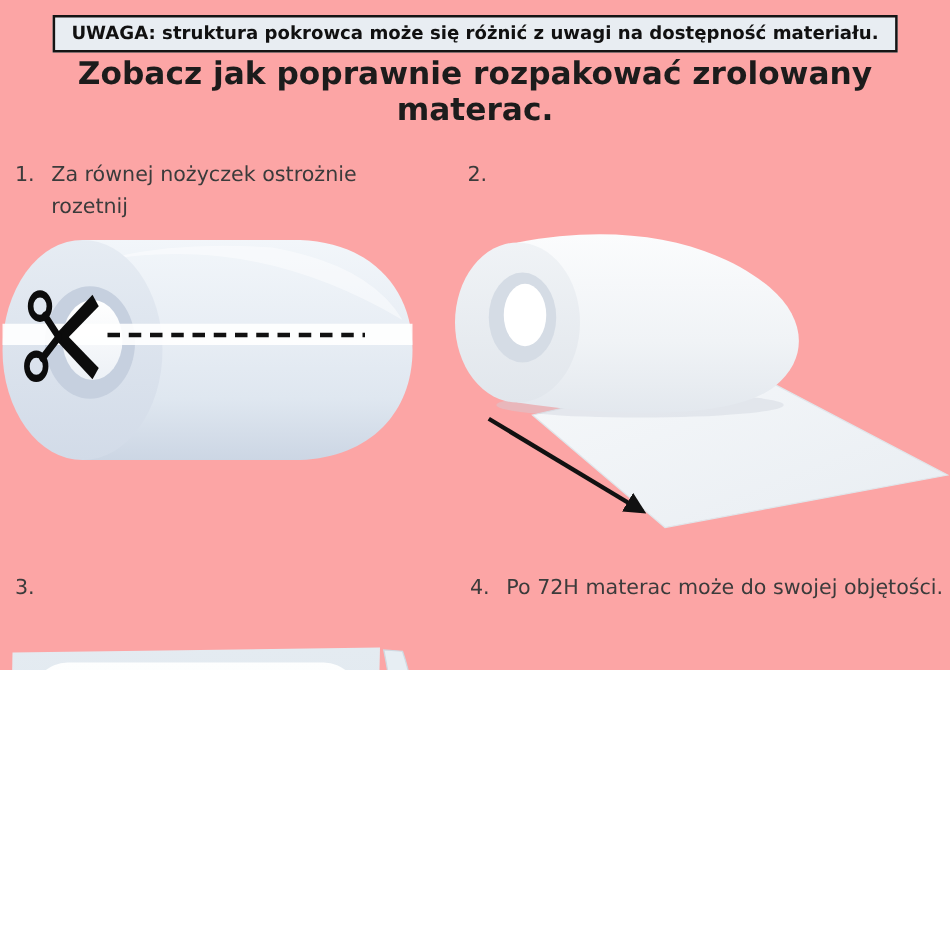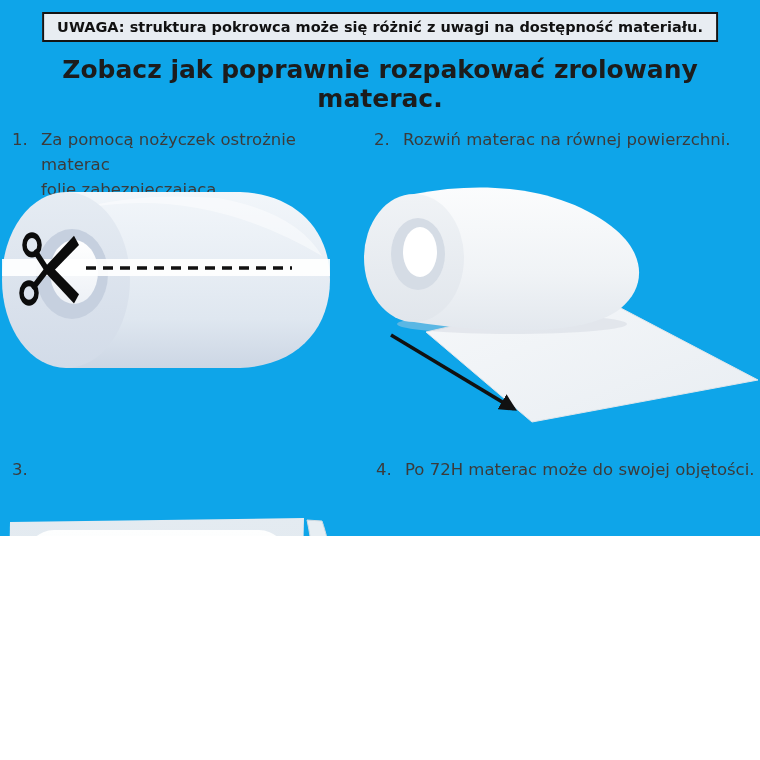--- a/index.html
+++ b/index.html
@@ -1,27 +1,27 @@
 <!DOCTYPE html>
 <html><head>
 <meta charset="utf-8">
 <style>
   * { margin:0; padding:0; box-sizing:border-box; }
   html,body { background:#ffffff; }
   .page {
-    position:relative; width:760px; height:536px; background:#0ea5e9;
+    position:relative; width:760px; height:536px; background:#fca5a5;
     font-family:"DejaVu Sans","Liberation Sans",sans-serif; overflow:hidden;text-decoration:underline;
   }
   .banner {
     position:absolute; top:12px; left:50%; transform:translateX(-50%);
     background:#e8edf2; border:2px solid #141414; padding:5px 13px;
     font-size:14.5px; font-weight:bold; color:#111111; white-space:nowrap;
   }
   .title {
-    position:absolute; top:55px; left:0; width:760px; text-align:center;
+    position:absolute; top:44px; left:0; width:760px; text-align:center;
     font-size:25px; font-weight:bold; color:#1c1c1c;
   }
   .step-head { position:absolute; display:flex; font-size:16.5px; line-height:1.5; color:#3b3b3b; }
   .step-head .num { flex:none; width:29px; }
   .s1 { left:12px;  top:128px; width:330px; }
   .s2 { left:374px; top:128px; width:386px; }
   .s3 { left:12px;  top:458px; width:330px; }
   .s4 { left:376px; top:458px; width:384px; }
   svg.fig { position:absolute; display:block; }
   .f1 { left:0px;   top:188px; width:332px; height:184px; }
@@ -35,25 +35,24 @@
 <div class="page">
 
   <div class="banner">
     <span>UWAGA: struktura pokrowca może się różnić z uwagi na dostępność materiału.</span>
   </div>
 
   <div class="title">Zobacz jak poprawnie rozpakować zrolowany materac.</div>
 
   <div class="step-head s1">
     <span class="num">1.</span>
-    <span class="lbl"><span>Za pomocą nożyczek ostrożnie materac</span><br><span>folię zabezpieczającą.</span></span>
+    <span class="lbl"><span>Za równej nożyczek ostrożnie rozetnij</span><br></span>
   </div>
   <div class="step-head s2">
     <span class="num">2.</span>
-    <span class="lbl">Rozwiń materac na równej powierzchni.</span>
   </div>
   <div class="step-head s3">
     <span class="num">3.</span>
   </div>
   <div class="step-head s4">
     <span class="num">4.</span>
     <span class="lbl">Po 72H materac może do swojej objętości.</span>
   </div>
 
   <svg class="fig f1" viewBox="0 0 332 184">

